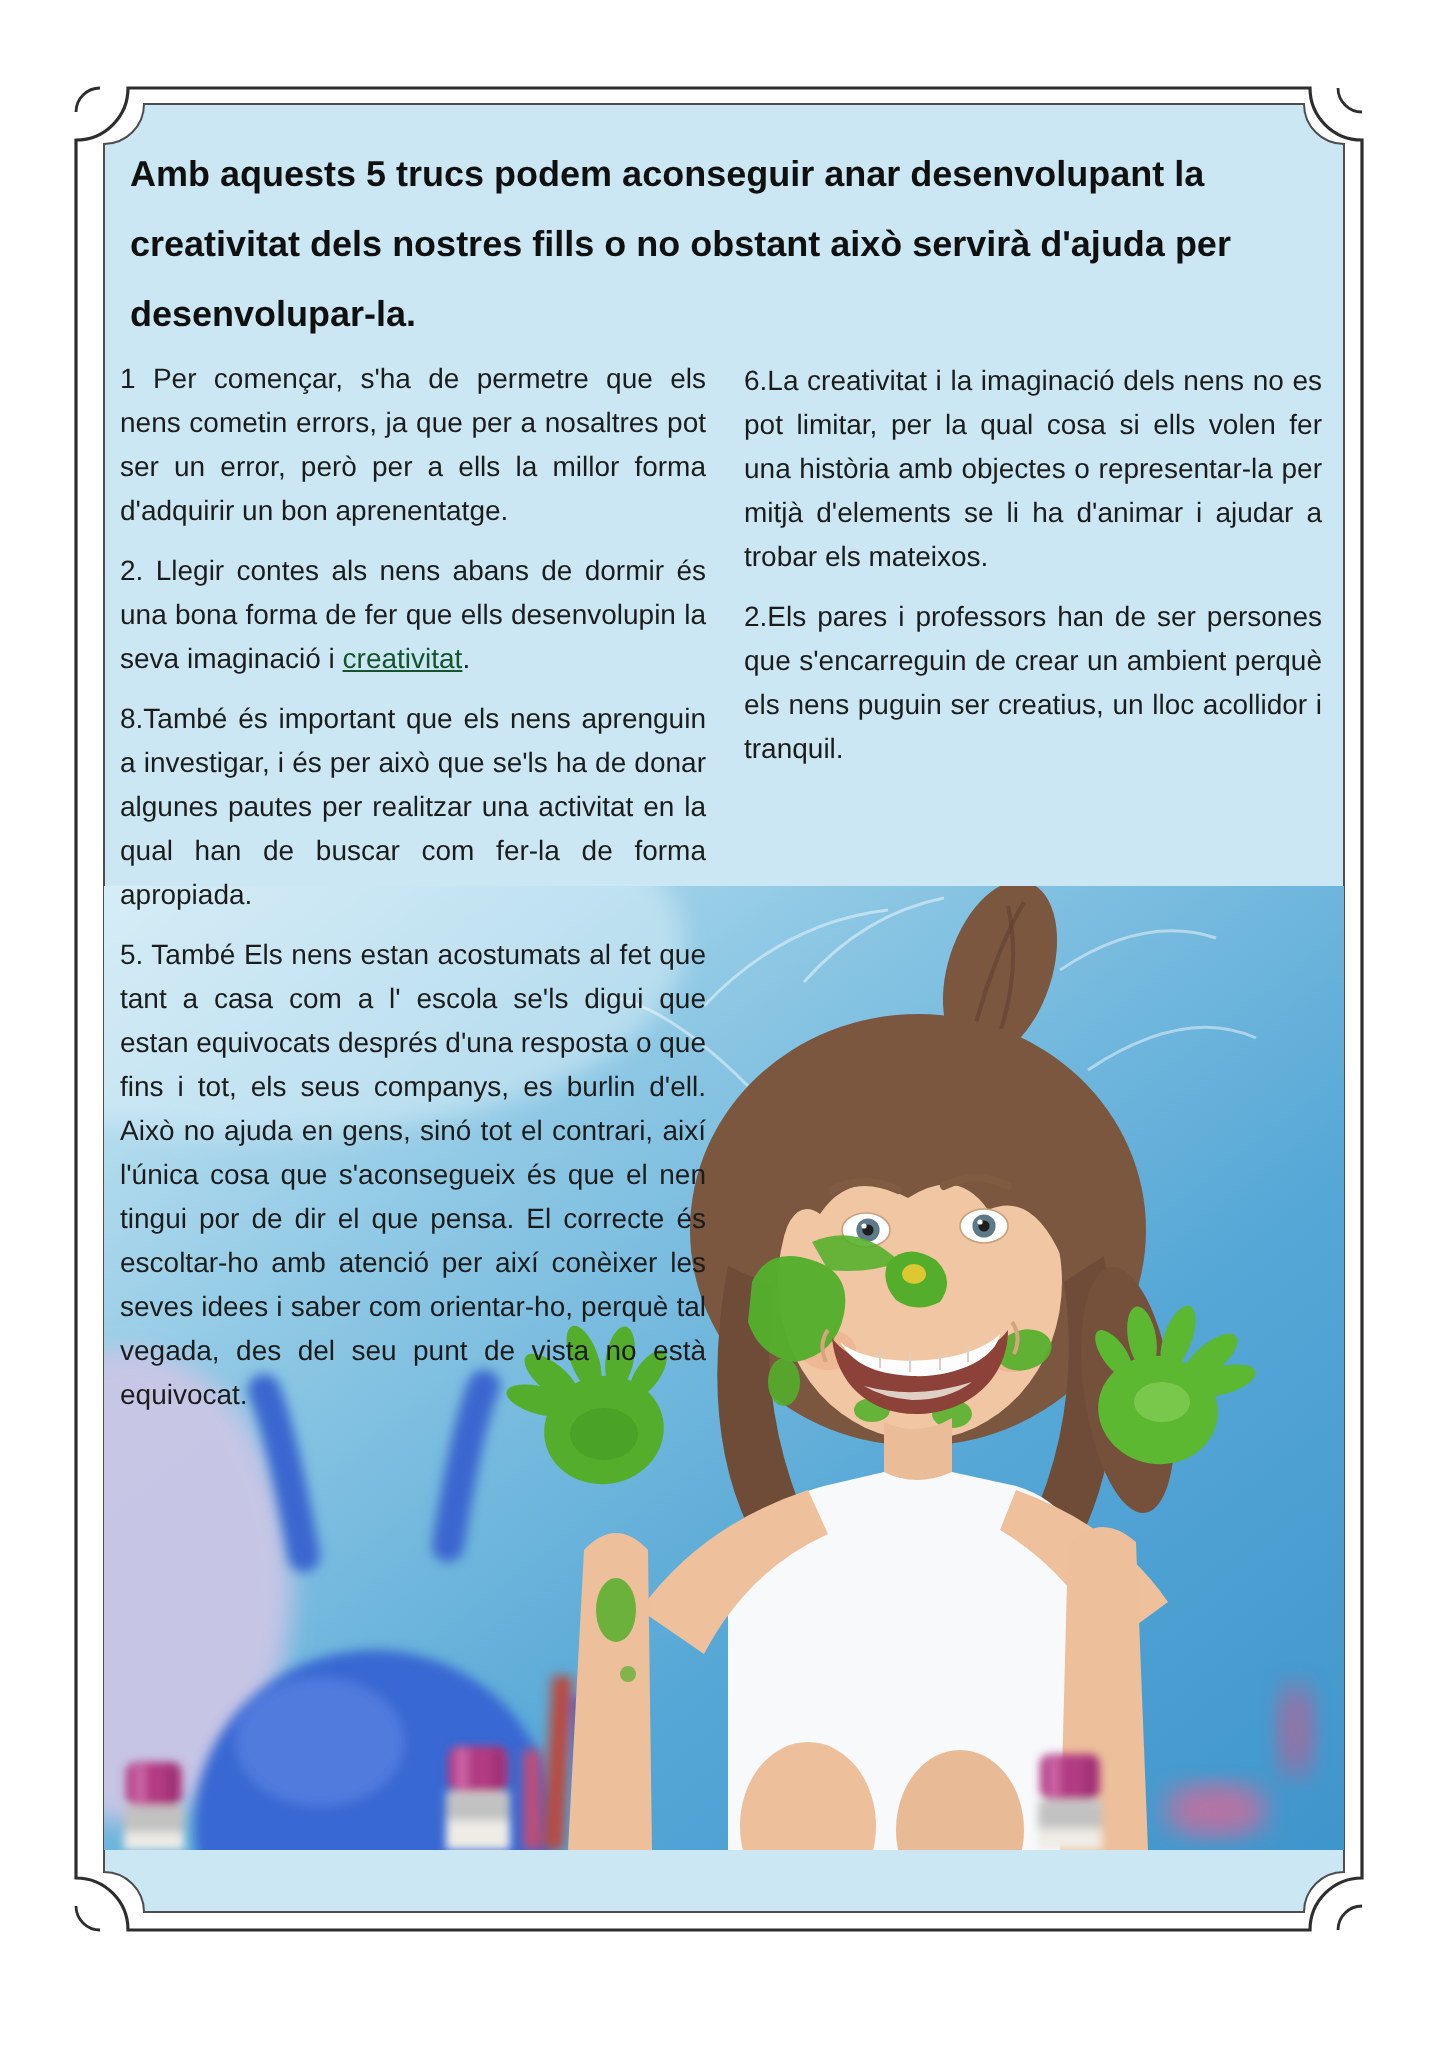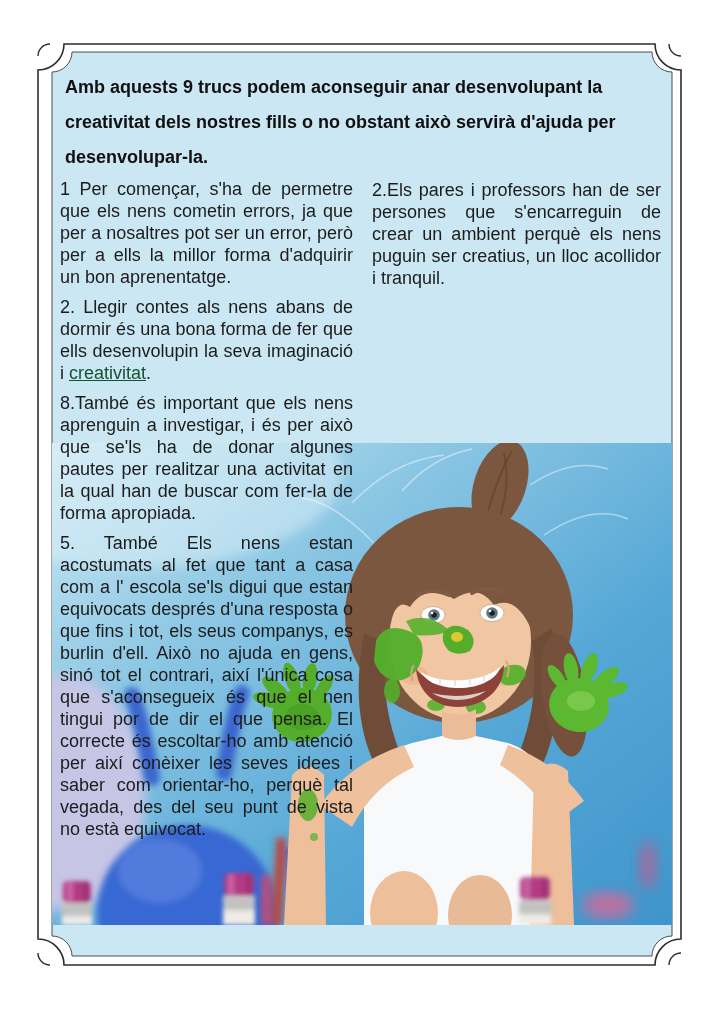--- a/index.html
+++ b/index.html
@@ -7,21 +7,21 @@
     position:relative;width:724px;height:1024px;background:#ffffff;overflow:hidden;
     font-family:"Liberation Sans",sans-serif;
   }
   .frame-svg{position:absolute;left:0;top:0;width:724px;height:1024px;z-index:0;}
   .photo-svg{position:absolute;left:52px;top:443px;width:620px;height:482px;z-index:1;}
   .page-title{
     position:absolute;left:65px;top:70px;width:592px;z-index:2;
     font-size:18px;font-weight:700;color:#101010;line-height:35px;letter-spacing:0;
   }
   .col{
-    position:absolute;z-index:2;font-size:18px;line-height:22px;color:#1c1c1c;
+    position:absolute;z-index:2;font-size:14px;line-height:22px;color:#1c1c1c;
     text-align:justify;
   }
   .col p{margin:0 0 8px 0;}
   .col-left{left:60px;top:178px;width:293px;}
   .col-right{left:372px;top:179px;width:289px;}
   .inline-link{color:#14532d;text-decoration:underline;cursor:pointer;}
 </style>
 </head>
 <body>
 
@@ -213,26 +213,27 @@
         <rect x="-16" y="21" width="32" height="15" fill="#cfcfcf"></rect>
         <line x1="-16" y1="26" x2="16" y2="26" stroke="#9f9f9f" stroke-width="1.5"></line>
         <line x1="-16" y1="31" x2="16" y2="31" stroke="#9f9f9f" stroke-width="1.5"></line>
         <rect x="-15" y="-2" width="30" height="23" rx="5" fill="#b23a83"></rect>
         <rect x="-11" y="-1" width="6" height="21" fill="#cf6fae" opacity="0.8"></rect>
         <rect x="7" y="-1" width="6" height="21" fill="#993070" opacity="0.7"></rect>
       </g>
     </g>
   </svg>
 
-  <div class="page-title">Amb aquests 9 trucs podem aconseguir anar desenvolupant la creativitat dels nostres fills o no obstant això servirà d'ajuda per desenvolupar-la.</div>
+  <div class="page-title">Amb aquests 5 trucs podem aconseguir anar desenvolupant la creativitat dels nostres fills o no obstant això servirà d'ajuda per desenvolupar-la.</div>
 
   <div class="col col-left">
     <p>1 Per començar, s'ha de permetre que els nens cometin errors, ja que per a nosaltres pot ser un error, però per a ells la millor forma d'adquirir un bon aprenentatge.</p>
     <p><span>2. Llegir contes als nens abans de dormir és una bona forma de fer que ells desenvolupin la seva imaginació i </span><a class="inline-link">creativitat</a><span>.</span></p>
     <p>8.També és important que els nens aprenguin a investigar, i és per això que se'ls ha de donar algunes pautes per realitzar una activitat en la qual han de buscar com fer-la de forma apropiada.</p>
     <p>5. També Els nens estan acostumats al fet que tant a casa com a l' escola se'ls digui que estan equivocats després d'una resposta o que fins i tot, els seus companys, es burlin d'ell. Això no ajuda en gens, sinó tot el contrari, així l'única cosa que s'aconsegueix és que el nen tingui por de dir el que pensa. El correcte és escoltar-ho amb atenció per així conèixer les seves idees i saber com orientar-ho, perquè tal vegada, des del seu punt de vista no està equivocat.</p>
   </div>
 
   <div class="col col-right">
+    <p>6.La creativitat i la imaginació dels nens no es pot limitar, per la qual cosa si ells volen fer una història amb objectes o representar-la per mitjà d'elements se li ha d'animar i ajudar a trobar els mateixos.</p>
     <p>2.Els pares i professors han de ser persones que s'encarreguin de crear un ambient perquè els nens puguin ser creatius, un lloc acollidor i tranquil.</p>
   </div>
 
 </div>
 
 </body></html>

